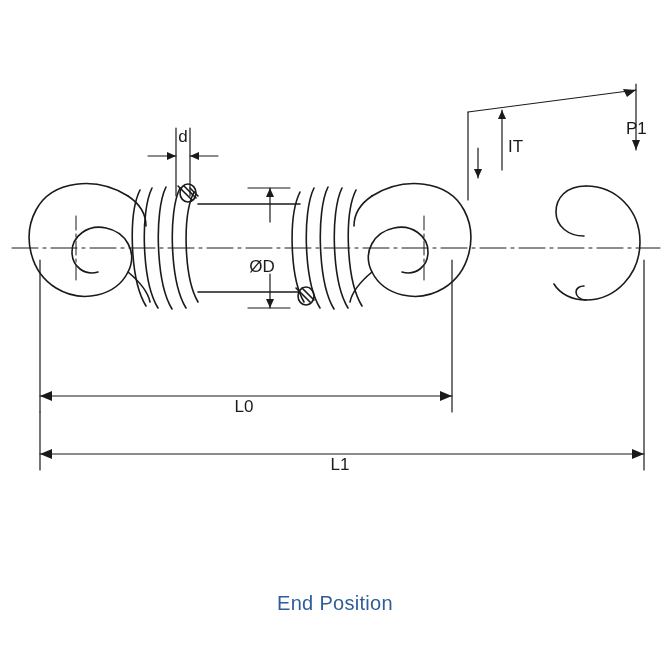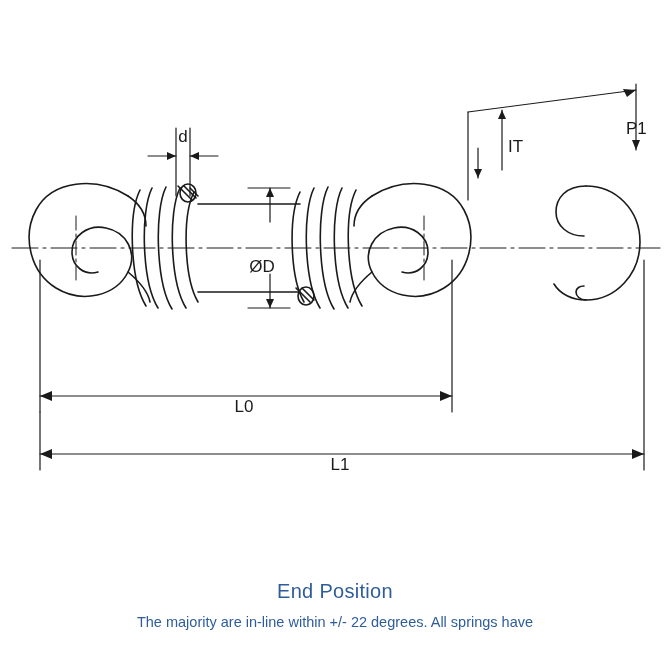--- a/index.html
+++ b/index.html
@@ -23,20 +23,21 @@
     left: 0;
     top: 0;
     width: 670px;
     height: 670px;
   }
   .cap {
     position: absolute;
     left: 0;
     width: 670px;
     text-align: center;
+    margin-top: 12px;
   }
   .cap-title {
     top: 580px;
     font-size: 20px;
     color: #2f5d99;
     letter-spacing: 0.3px;
   }
   .cap-sub {
     top: 612px;
     font-size: 14.5px;
@@ -175,16 +176,15 @@
 
     <text class="lbl" x="626" y="134" text-anchor="start">P1</text>
 
     <text class="lbl" x="244" y="412" text-anchor="middle">L0</text>
 
     <text class="lbl" x="340" y="470" text-anchor="middle">L1</text>
   </svg>
 
   <div class="cap cap-title">End Position</div>
   <div class="cap cap-sub">
-    <div>The majority are in-line within +/- 22 degrees. All springs have</div>
   </div>
 
 </div>
 
 </body></html>

